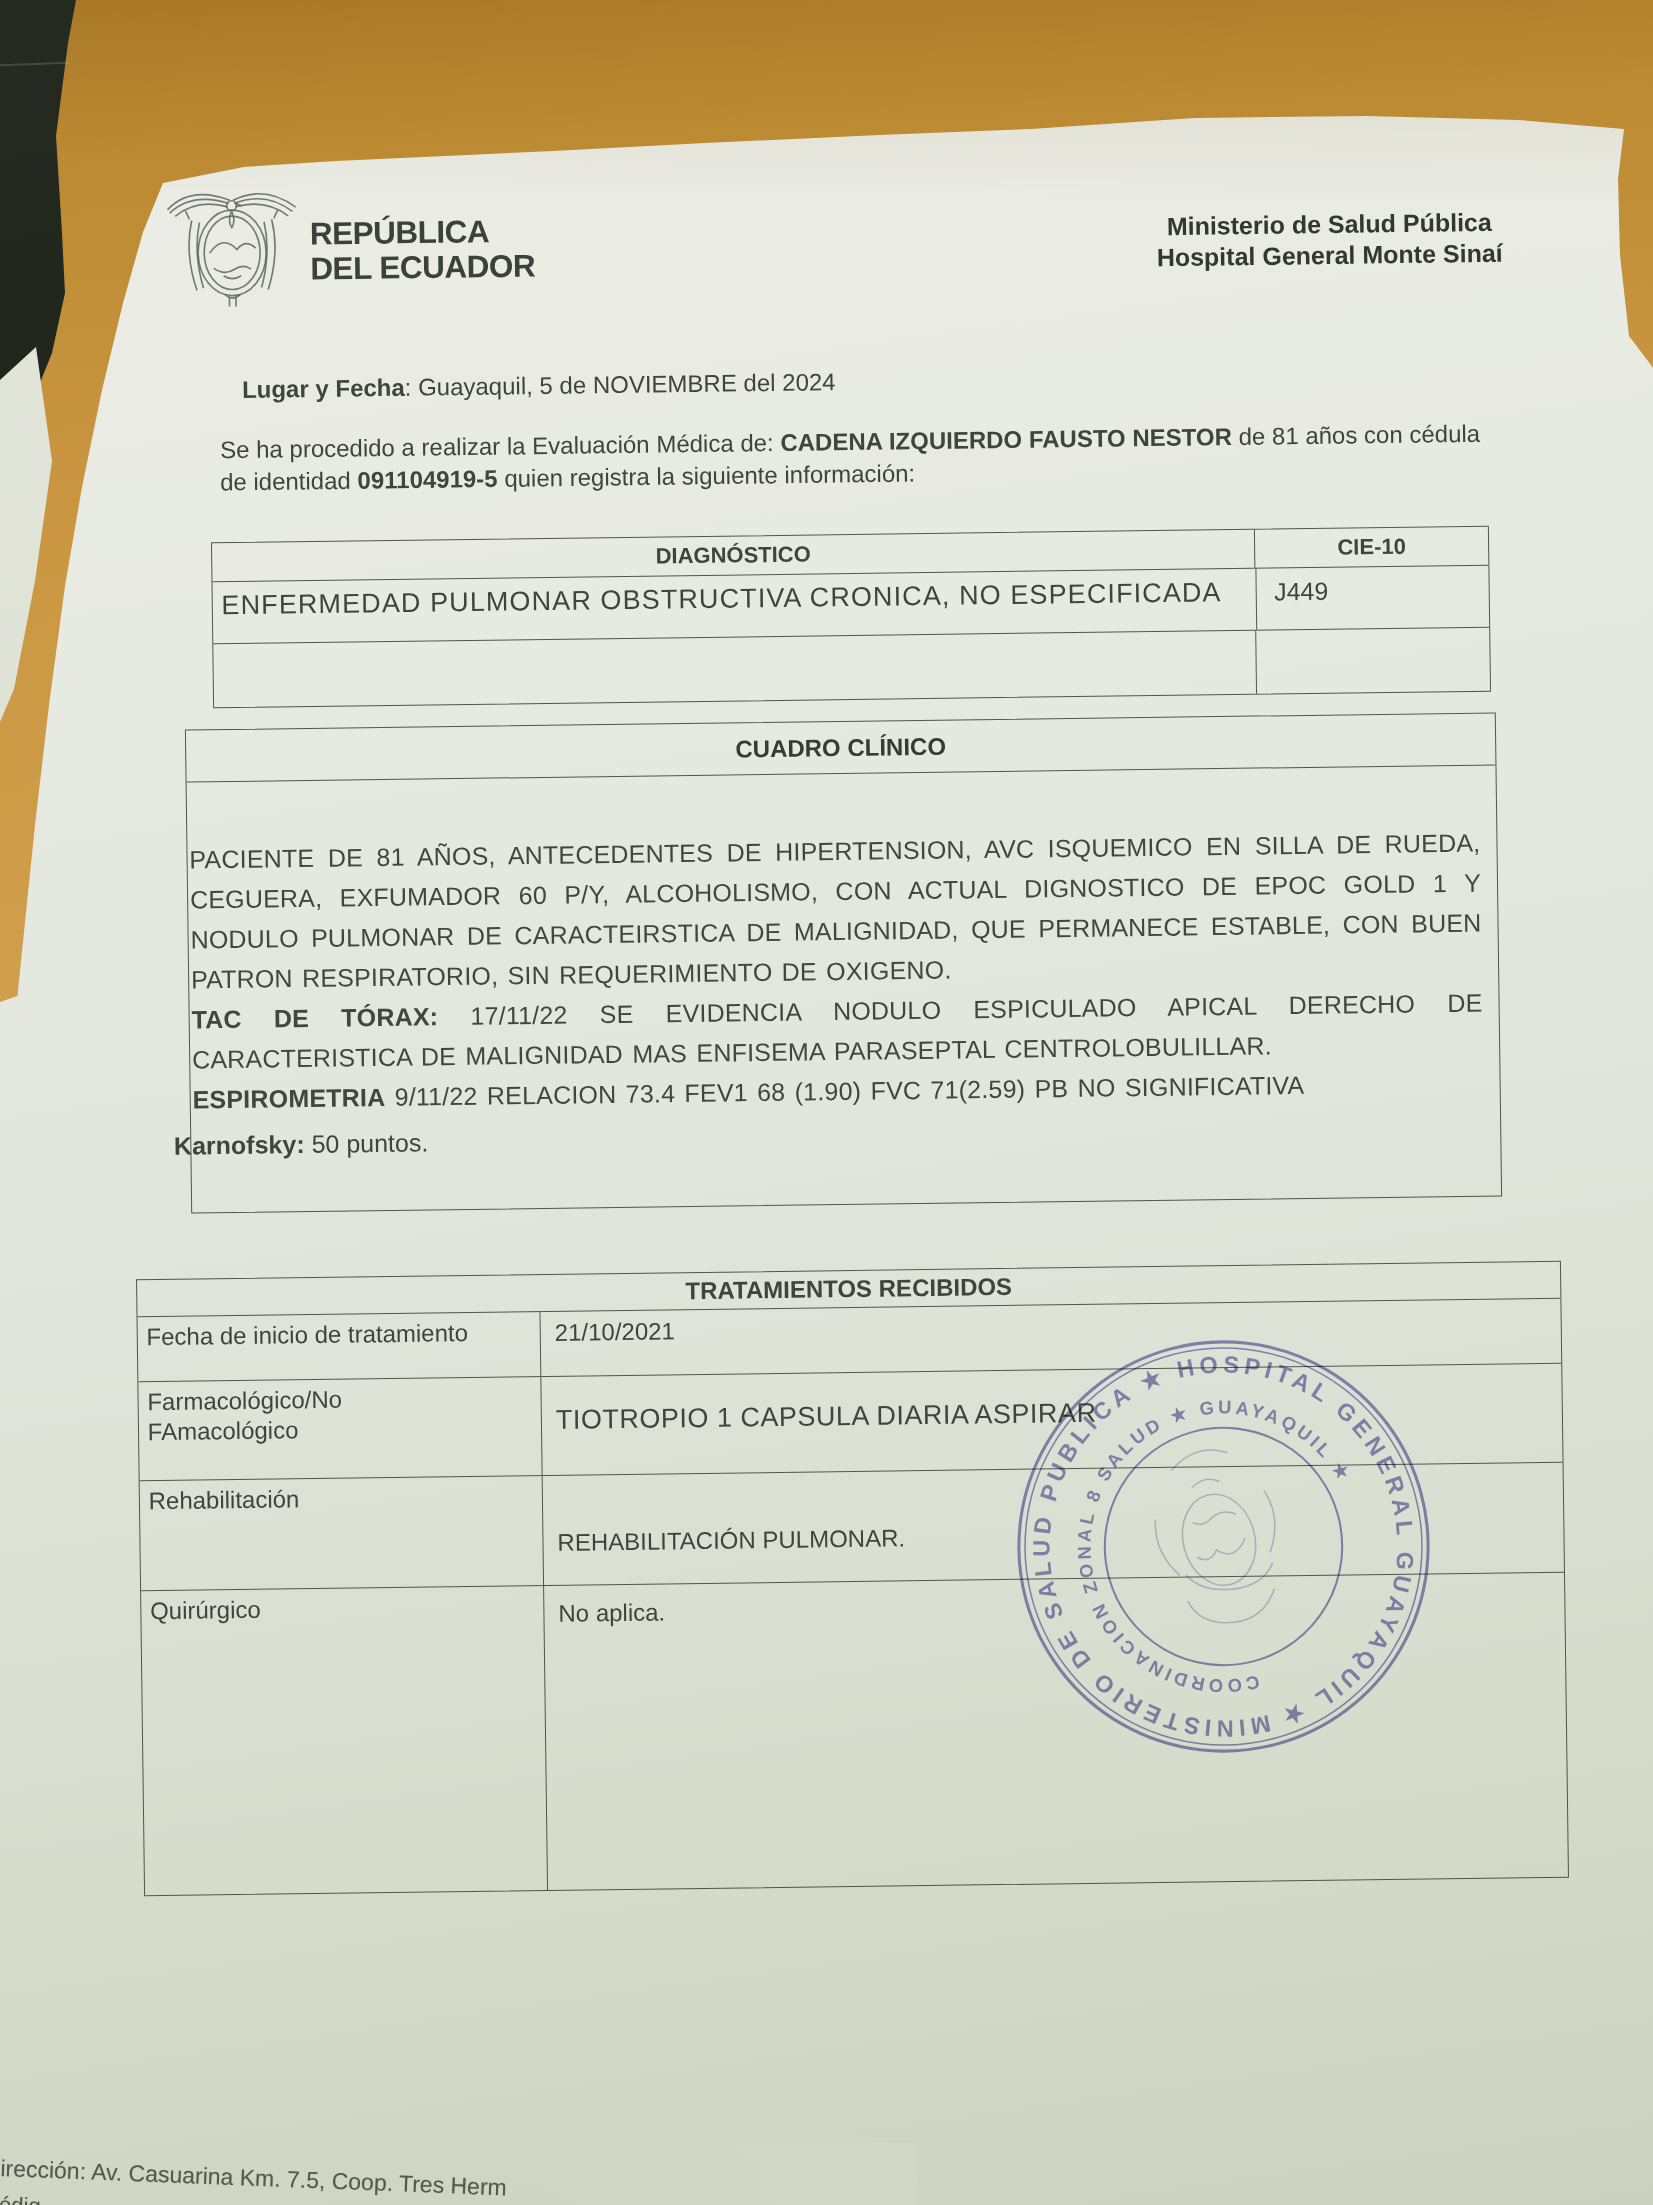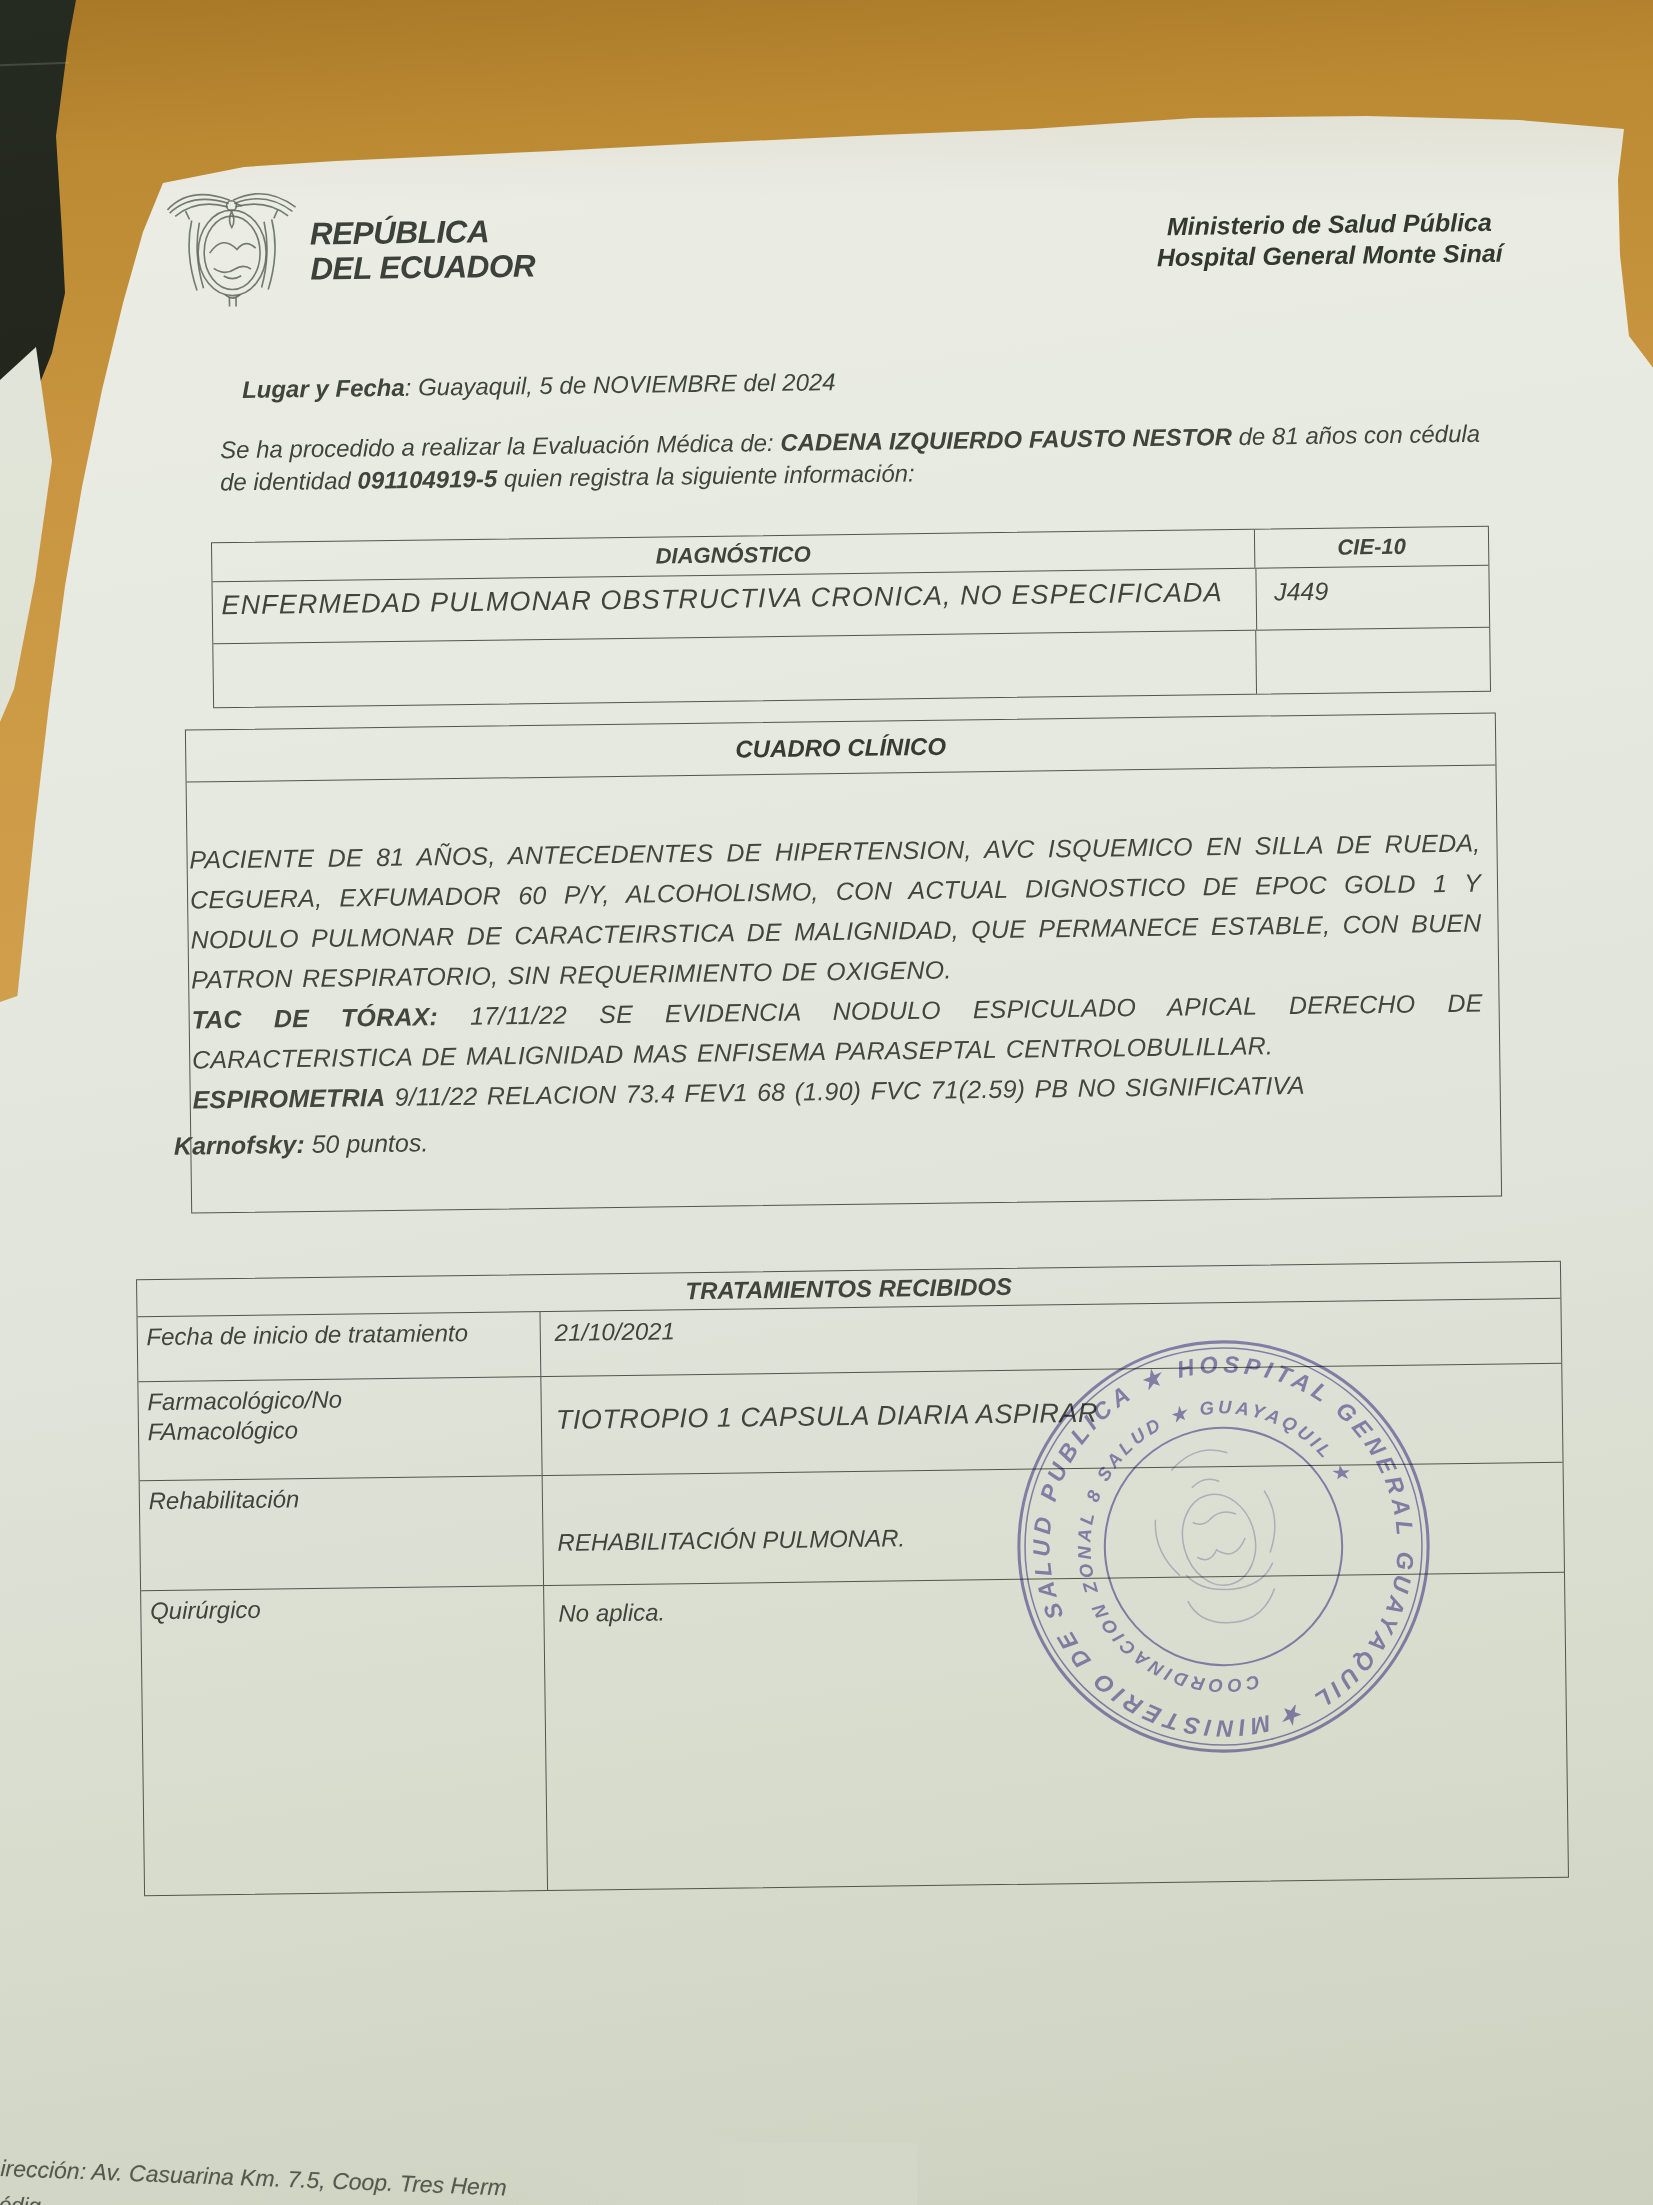--- a/index.html
+++ b/index.html
@@ -22,21 +22,21 @@
             clip-path:polygon(0px 380px,36px 347px,52px 461px,35px 581px,14px 689px,0px 722px);
             background:linear-gradient(180deg,#e3e6da,#d7dbcc);}
 
   
   .paper{position:absolute;inset:0;
      clip-path:polygon(163px 183px,244px 167px,336px 161px,445px 156px,553px 151px,
        705px 143px,879px 135px,1031px 129px,1194px 118px,1367px 116px,1519px 120px,
        1624px 129px,1618px 179px,1620px 255px,1629px 336px,1654px 369px,
        1654px 2205px,0px 2205px,0px 1002px,17.4px 996px,24px 932px,35px 825px,
        49px 705px,65px 586px,82px 487px,102px 390px,123px 303px,143px 232px);
-     background:linear-gradient(172deg,#edeee7 0%,#e7eae1 30%,#e0e4da 55%,#d8dccd 78%,#ccd1bf 100%);font-style:italic;}
+     background:linear-gradient(172deg,#edeee7 0%,#e7eae1 30%,#e0e4da 55%,#d8dccd 78%,#ccd1bf 100%);}
   .paper::before{content:'';position:absolute;left:0;top:0;width:100%;height:255px;
      background:linear-gradient(180deg,rgba(140,110,55,.26) 0%,rgba(140,110,55,.10) 38%,rgba(140,110,55,0) 80%);}
 
   .tilt{transform:rotate(-0.75deg);}
   .b{font-weight:bold;}
 
   
   .emblem{position:absolute;left:158px;top:175px;width:148px;height:137px;}
   .emblem path,.emblem ellipse,.emblem circle{stroke:#60665c;fill:none;stroke-width:3;opacity:.85;}
   .republic{position:absolute;left:310px;top:215px;font-size:31.5px;font-weight:bold;

